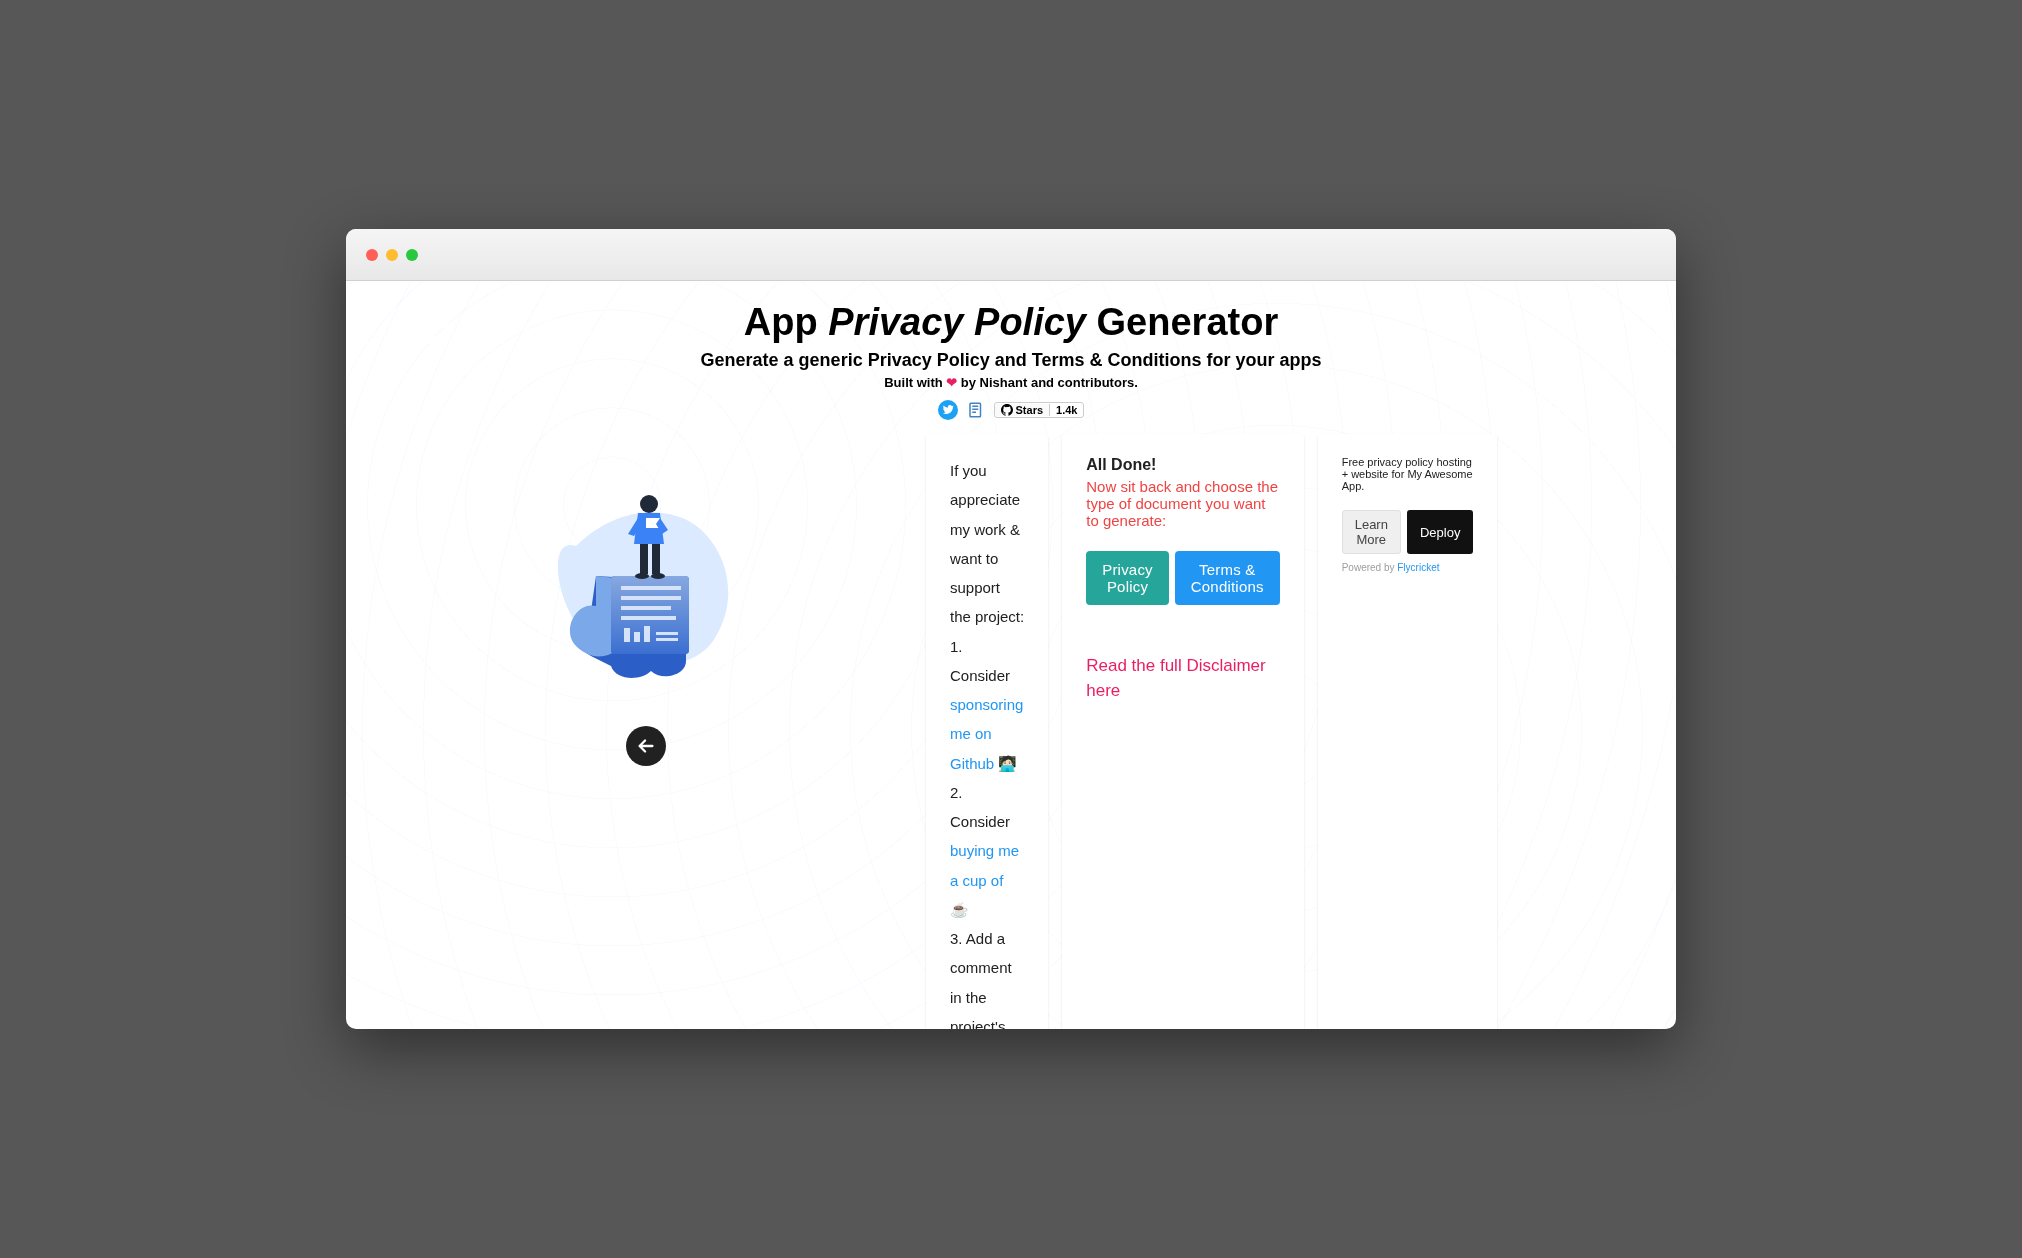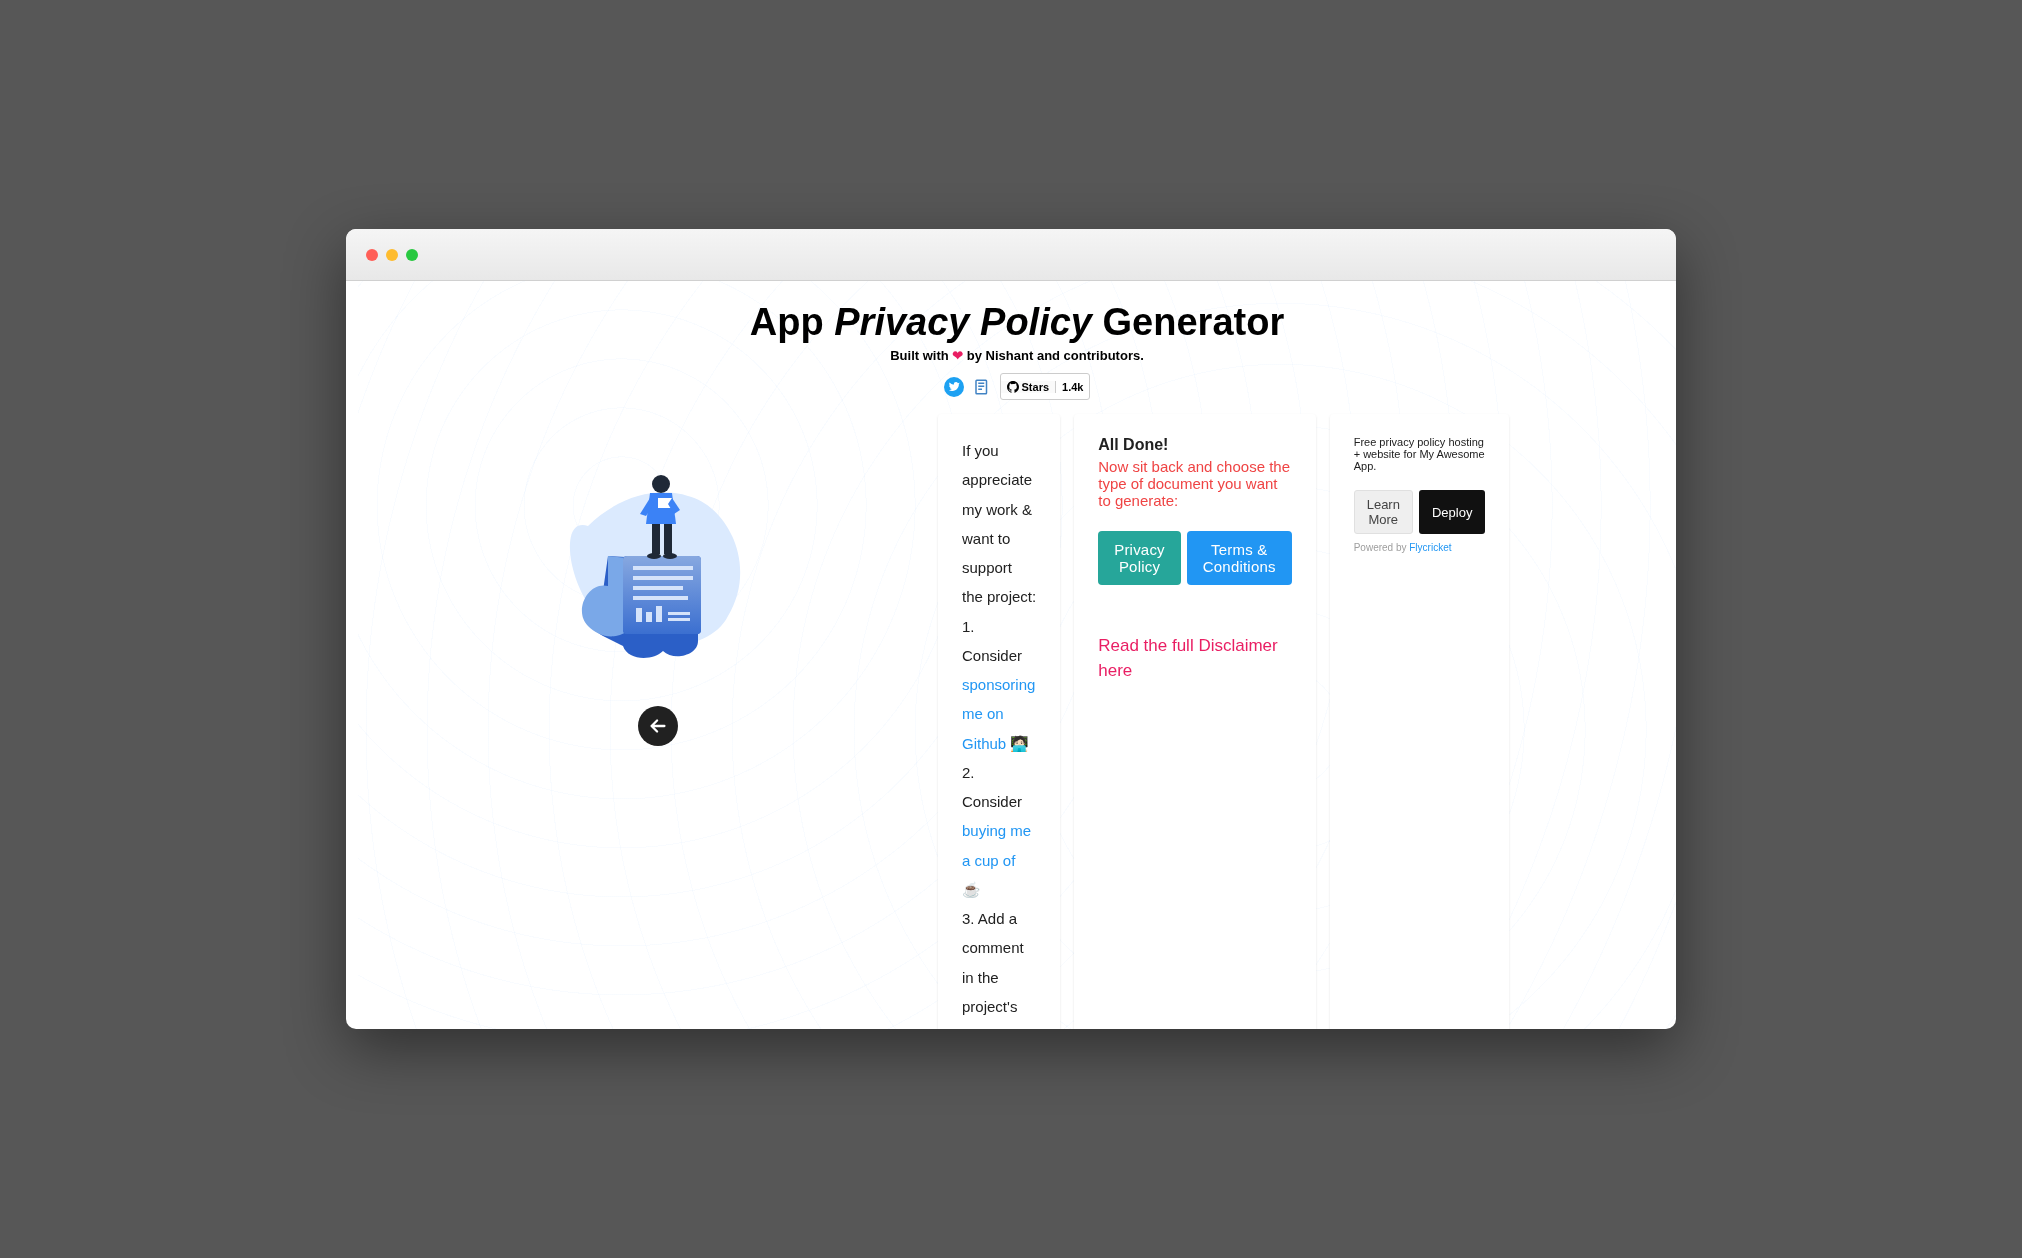--- a/index.html
+++ b/index.html
@@ -35,33 +35,32 @@
 .dot.red { background: #ff5f57; }
 .dot.yellow { background: #febc2e; }
 .dot.green { background: #28c840; }
 .content {
   flex: 1;
   position: relative;
   overflow: auto;
   background-image:
     repeating-radial-gradient(circle at 20% 30%, transparent 0, transparent 48px, rgba(96,165,250,0.04) 48px, rgba(96,165,250,0.04) 49px),
     repeating-radial-gradient(circle at 70% 60%, transparent 0, transparent 60px, rgba(96,165,250,0.04) 60px, rgba(96,165,250,0.04) 61px);
-  margin-left: 12px;
 }
 .hero { text-align: center; padding: 20px 0 14px; }
 .hero h1 { font-size: 38px; font-weight: 700; color: #000; }
 .hero h1 .ital { font-style: italic; }
 .sub { font-size: 18px; font-weight: 700; color: #000; margin-top: 6px; }
 .built { font-size: 13px; font-weight: 700; color: #000; margin-top: 4px; }
 .heart { color: #e91e63; }
 .social { margin-top: 10px; display: flex; justify-content: center; align-items: center; gap: 8px; }
 .sicon { width: 20px; height: 20px; border-radius: 4px; display: flex; align-items: center; justify-content: center; }
 .sicon.tw { background: #1da1f2; color: #fff; border-radius: 50%; }
 .sicon.news { color: #4183c4; }
-.gh-badge { display: inline-flex; align-items: center; height: 27px; font-size: 11px; border: 1px solid #ccc; border-radius: 3px; overflow: hidden; background: #fff; }
+.gh-badge { display: inline-flex; align-items: center; height: 16px; font-size: 11px; border: 1px solid #ccc; border-radius: 3px; overflow: hidden; background: #fff; }
 .gh-badge .l { padding: 0 6px; display: flex; align-items: center; gap: 3px; background: #fafafa; border-right: 1px solid #ccc; font-weight: 600; }
 .gh-badge .r { padding: 0 6px; font-weight: 600; }
 .gh-badge svg { width: 12px; height: 12px; }
 
 .main { display: flex; padding: 0 40px 40px; gap: 20px; align-items: flex-start; }
 .left { flex: 0 0 520px; display: flex; flex-direction: column; align-items: center; padding-top: 12px; }
 .illus { width: 260px; height: 260px; position: relative; }
 .backbtn {
   width: 40px; height: 40px; border-radius: 50%; background: #212121; color: #fff;
   display: flex; align-items: center; justify-content: center; margin-top: 20px;
@@ -107,20 +106,21 @@
       <div class="dot yellow"></div>
       <div class="dot green"></div>
     </div>
   </div>
 
   <div class="content">
     <div class="hero">
       <h1>
         <span>App </span><span class="ital">Privacy Policy</span><span> Generator</span>
       </h1>
+      <div class="sub">Generate a generic Privacy Policy and Terms &amp; Conditions for your apps</div>
       <div class="built">
         <span>Built with </span><span class="heart">❤</span><span> by Nishant and contributors.</span>
       </div>
       <div class="social">
         <span class="sicon tw">
           <svg viewBox="0 0 24 24" width="12" height="12" fill="currentColor">
               <path d="M23 3a10.9 10.9 0 01-3.14 1.53A4.48 4.48 0 0016 2a4.48 4.48 0 00-4.48 4.48c0 .35.04.7.11 1.03A12.7 12.7 0 013 3.1a4.48 4.48 0 001.39 5.98A4.4 4.4 0 012 8.5v.06A4.48 4.48 0 005.6 13a4.5 4.5 0 01-2 .08 4.48 4.48 0 004.18 3.11A9 9 0 012 18.58 12.7 12.7 0 008.88 20c8.27 0 12.8-6.85 12.8-12.8 0-.2 0-.39-.01-.58A9.1 9.1 0 0023 3z"></path>
             </svg>
         </span>
         <span class="sicon news">

